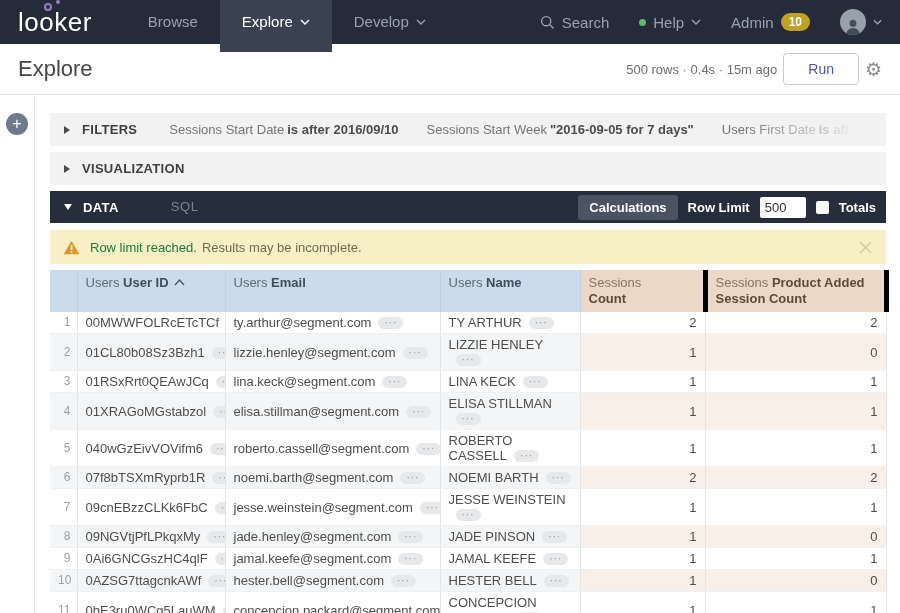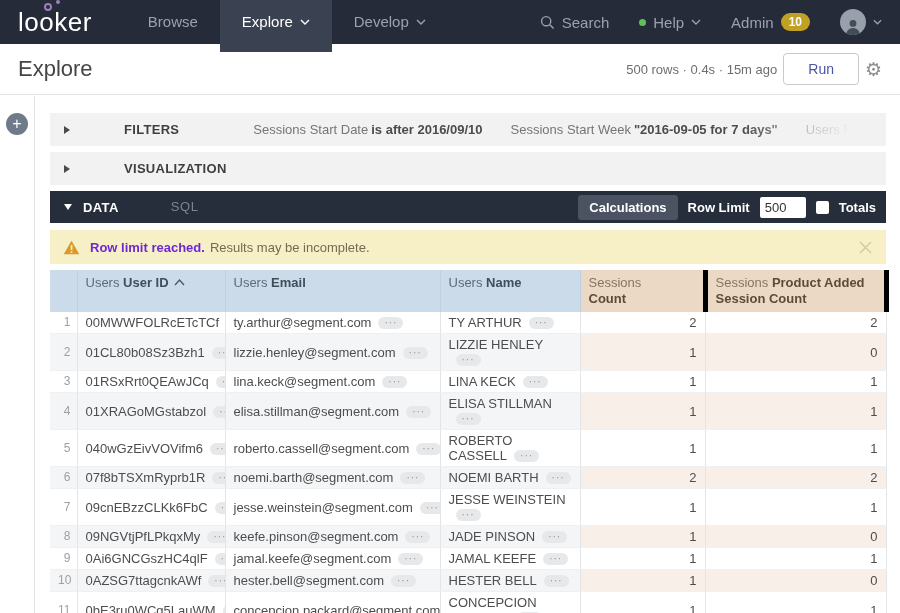--- a/index.html
+++ b/index.html
@@ -48,21 +48,21 @@
   
   .left-rail { position: absolute; left: 0; top: 96px; width: 35px; height: 517px;
                border-right: 1px solid #e2e2e2; background: #fff; }
   .plus-btn { width: 22px; height: 22px; border-radius: 50%; background: #6f7b8a;
               color: #fff; font-size: 16px; line-height: 21px; text-align: center;
               margin: 17px auto 0 auto; cursor: pointer; }
 
   
   .content { margin-left: 50px; width: 836px; }
   .section-bar { background: #f2f2f2; height: 33px; display: flex; align-items: center;
-                 padding: 0 14px; font-size: 13px; gap: 42px; }
+                 padding: 0 14px; font-size: 13px; }
   .bar-filters { margin-top: 18px; }
   .bar-viz { margin-top: 6px; }
   .tri-right { width:0; height:0; border-left:6px solid #4a4a4a;
                border-top:4px solid transparent; border-bottom:4px solid transparent;
                margin-right: 12px; }
   .tri-down { width:0; height:0; border-top:6px solid #ffffff;
               border-left:4px solid transparent; border-right:4px solid transparent;
               margin-right: 11px; }
   .section-label { font-weight: bold; color: #3f3f3f; letter-spacing: .3px; }
   .filters-strip { margin-left: 32px; display: flex; gap: 28px; color: #757575;
@@ -90,21 +90,21 @@
                      font-size: 13px; padding: 0 5px; color: #333;
                      font-family: "Liberation Sans", sans-serif; }
   .totals-box { width: 13px; height: 13px; background: #fff; border-radius: 2px;
                 display: inline-block; cursor: pointer; }
   .totals-label { font-weight: bold; }
 
   
   .banner { margin-top: 7px; background: #f7efc5; height: 34px; display: flex;
             align-items: center; padding: 0 13px; font-size: 13px; }
   .warn-icon { margin-right: 10px; }
-  .banner-bold { color: #6d28d9; font-weight: bold; margin-right: 5px; }
+  .banner-bold { color: #15803d; font-weight: normal; margin-right: 5px; }
   .banner-rest { color: #716c52; }
   .banner-x { margin-left: auto; cursor: pointer; display:flex; align-items:center; }
 
   
   .table-wrap { margin-top: 6px; }
   table { border-collapse: collapse; table-layout: fixed; width: 836px; font-size: 13px; }
   col.c0 { width: 27px; }  col.c1 { width: 148px; } col.c2 { width: 215px; }
   col.c3 { width: 140px; } col.c4 { width: 125px; } col.c5 { width: 181px; }
   th { height: 42px; vertical-align: top; text-align: left; padding: 5px 8px;
        font-weight: normal; font-size: 13px; line-height: 16px; cursor: pointer; }
@@ -322,21 +322,21 @@
             <td class="c0 index">7</td>
             <td class="c1 dim nowrap"><span>09cnEBzzCLKk6FbC</span><span class="pill">···</span></td>
             <td class="c2 dim nowrap"><span>jesse.weinstein@segment.com</span><span class="pill">···</span></td>
             <td class="c3 dim"><span>JESSE WEINSTEIN</span><span class="pill">···</span></td>
             <td class="c4 measure">1</td>
             <td class="c5 measure">1</td>
           </tr>
           <tr>
             <td class="c0 index">8</td>
             <td class="c1 dim nowrap"><span>09NGVtjPfLPkqxMy</span><span class="pill">···</span></td>
-            <td class="c2 dim nowrap"><span>keefe.pinson@segment.com</span><span class="pill">···</span></td>
+            <td class="c2 dim nowrap"><span>jade.henley@segment.com</span><span class="pill">···</span></td>
             <td class="c3 dim"><span>JADE PINSON</span><span class="pill">···</span></td>
             <td class="c4 measure">1</td>
             <td class="c5 measure">0</td>
           </tr>
           <tr>
             <td class="c0 index">9</td>
             <td class="c1 dim nowrap"><span>0Ai6GNCGszHC4qlF</span><span class="pill">···</span></td>
             <td class="c2 dim nowrap"><span>jamal.keefe@segment.com</span><span class="pill">···</span></td>
             <td class="c3 dim"><span>JAMAL KEEFE</span><span class="pill">···</span></td>
             <td class="c4 measure">1</td>

